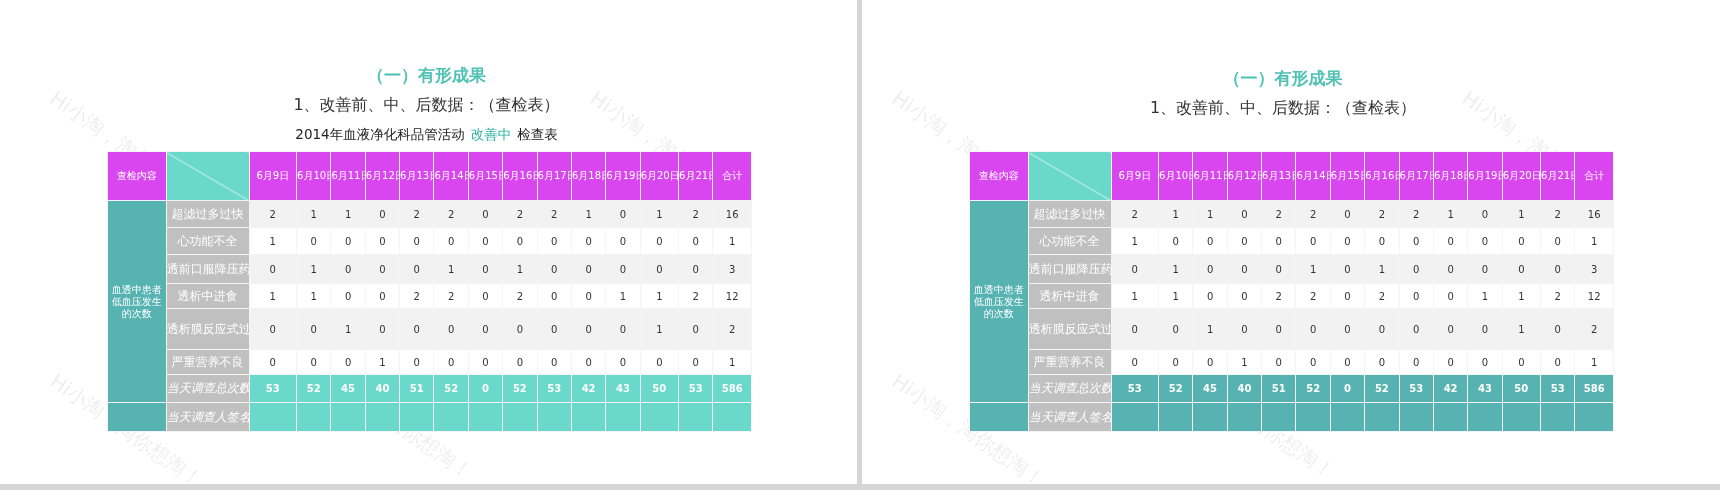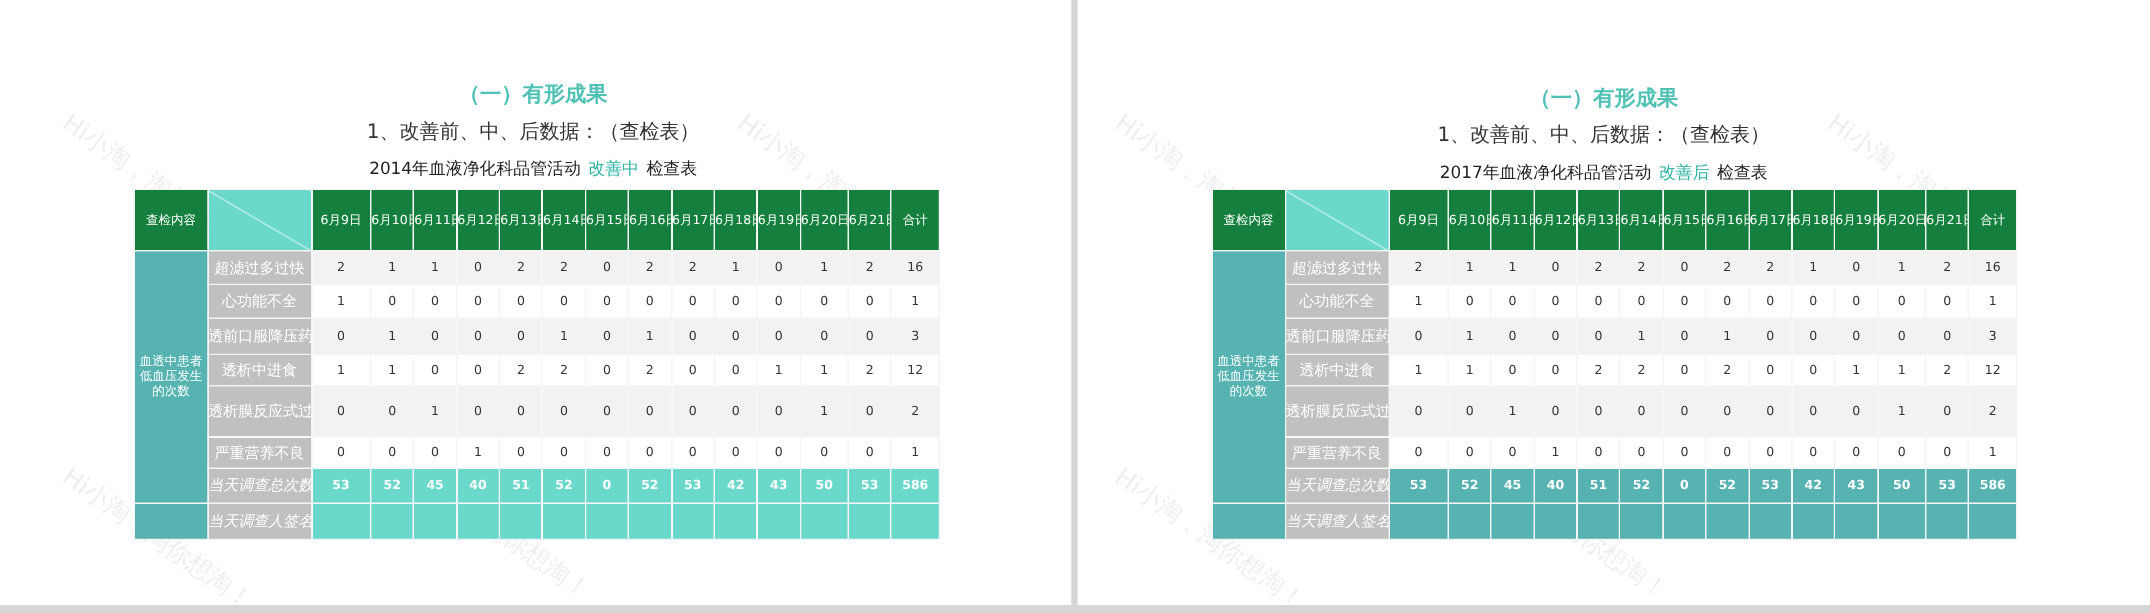--- a/index.html
+++ b/index.html
@@ -29,21 +29,21 @@
     font-size:13.5px;
   }
   .caption .accent { color:#2bb3a3; margin:0 6px; }
   table.check {
     position:absolute; border-collapse:collapse; table-layout:fixed;
     font-size:10px; color:#333;
   }
   table.check td {
     border:1px solid #f4f4f4; text-align:center; padding:0; overflow:hidden; white-space:nowrap;
   }
-  .hdr td { background:#15803d; color:#fff; height:48px; }
+  .hdr td { background:#d946ef; color:#fff; height:48px; }
   .hdr td.hlabel { font-size:10px; }
   .hdr td.diag {
     background:#6ad9cc linear-gradient(to top right, transparent calc(50% - 0.7px), rgba(255,255,255,0.9) 50%, transparent calc(50% + 0.7px));
   }
   td.group { background:#56b3b2; color:#fff; font-size:10px; white-space:normal !important; line-height:12px; }
   td.rowlabel { background:#c0c0c0; color:#fff; font-size:12px; }
   tr.odd td.val { background:#f2f2f2; }
   tr.even td.val { background:#ffffff; }
   tr.total td.val { background:#6ad9cc; color:#fff; font-weight:bold; }
   tr.sign td.val { background:#6ad9cc; }
@@ -247,23 +247,20 @@
 </div>
 
 <div class="slide right">
   <div class="wm" style="left:40px;top:85px;">Hi小淘，淘你想淘！</div>
   <div class="wm" style="left:610px;top:85px;">Hi小淘，淘你想淘！</div>
   <div class="wm" style="left:40px;top:368px;">Hi小淘，淘你想淘！</div>
   <div class="wm" style="left:330px;top:360px;">Hi小淘，淘你想淘！</div>
 
   <div class="heading" style="top:67px;left:-8px;">（一）有形成果</div>
   <div class="subheading" style="top:98px;left:-8px;">1、改善前、中、后数据：（查检表）</div>
-  <div class="caption" style="top:129px;left:-8px;">
-    <span>2017年血液净化科品管活动</span><span class="accent">改善后</span><span>检查表</span>
-  </div>
 
   <table class="check" style="left:107px;top:151px;width:645px;">
     <colgroup>
       <col style="width:58px">
         <col style="width:82px">
       <col style="width:47px">
         <col style="width:34px">
         <col style="width:34px">
         <col style="width:34px">
         <col style="width:34px">

